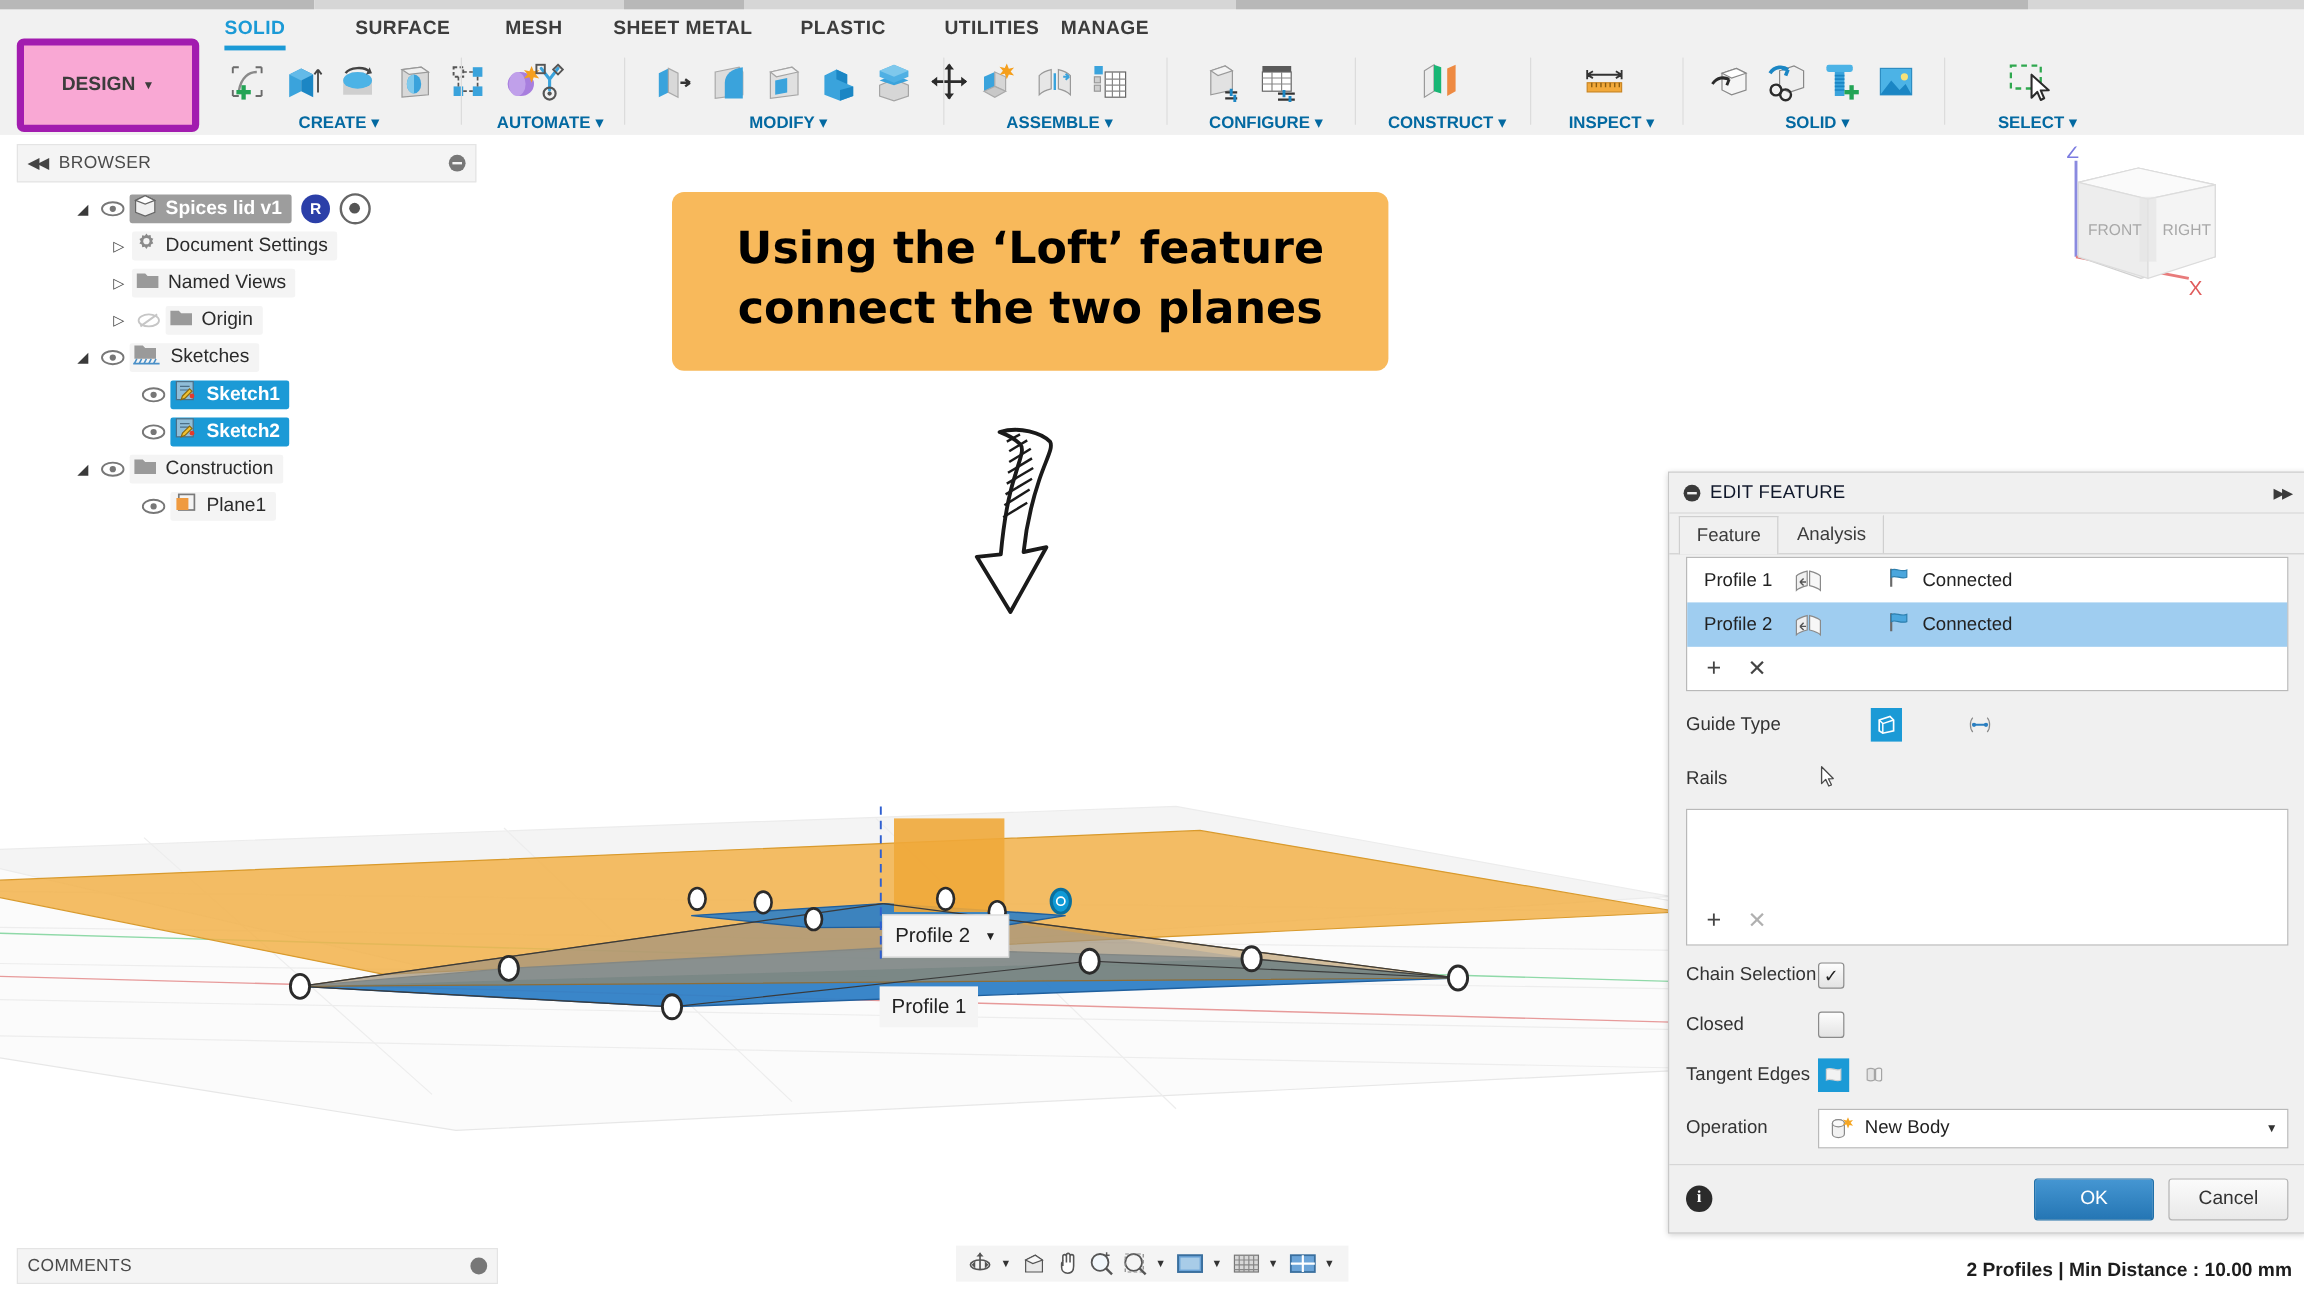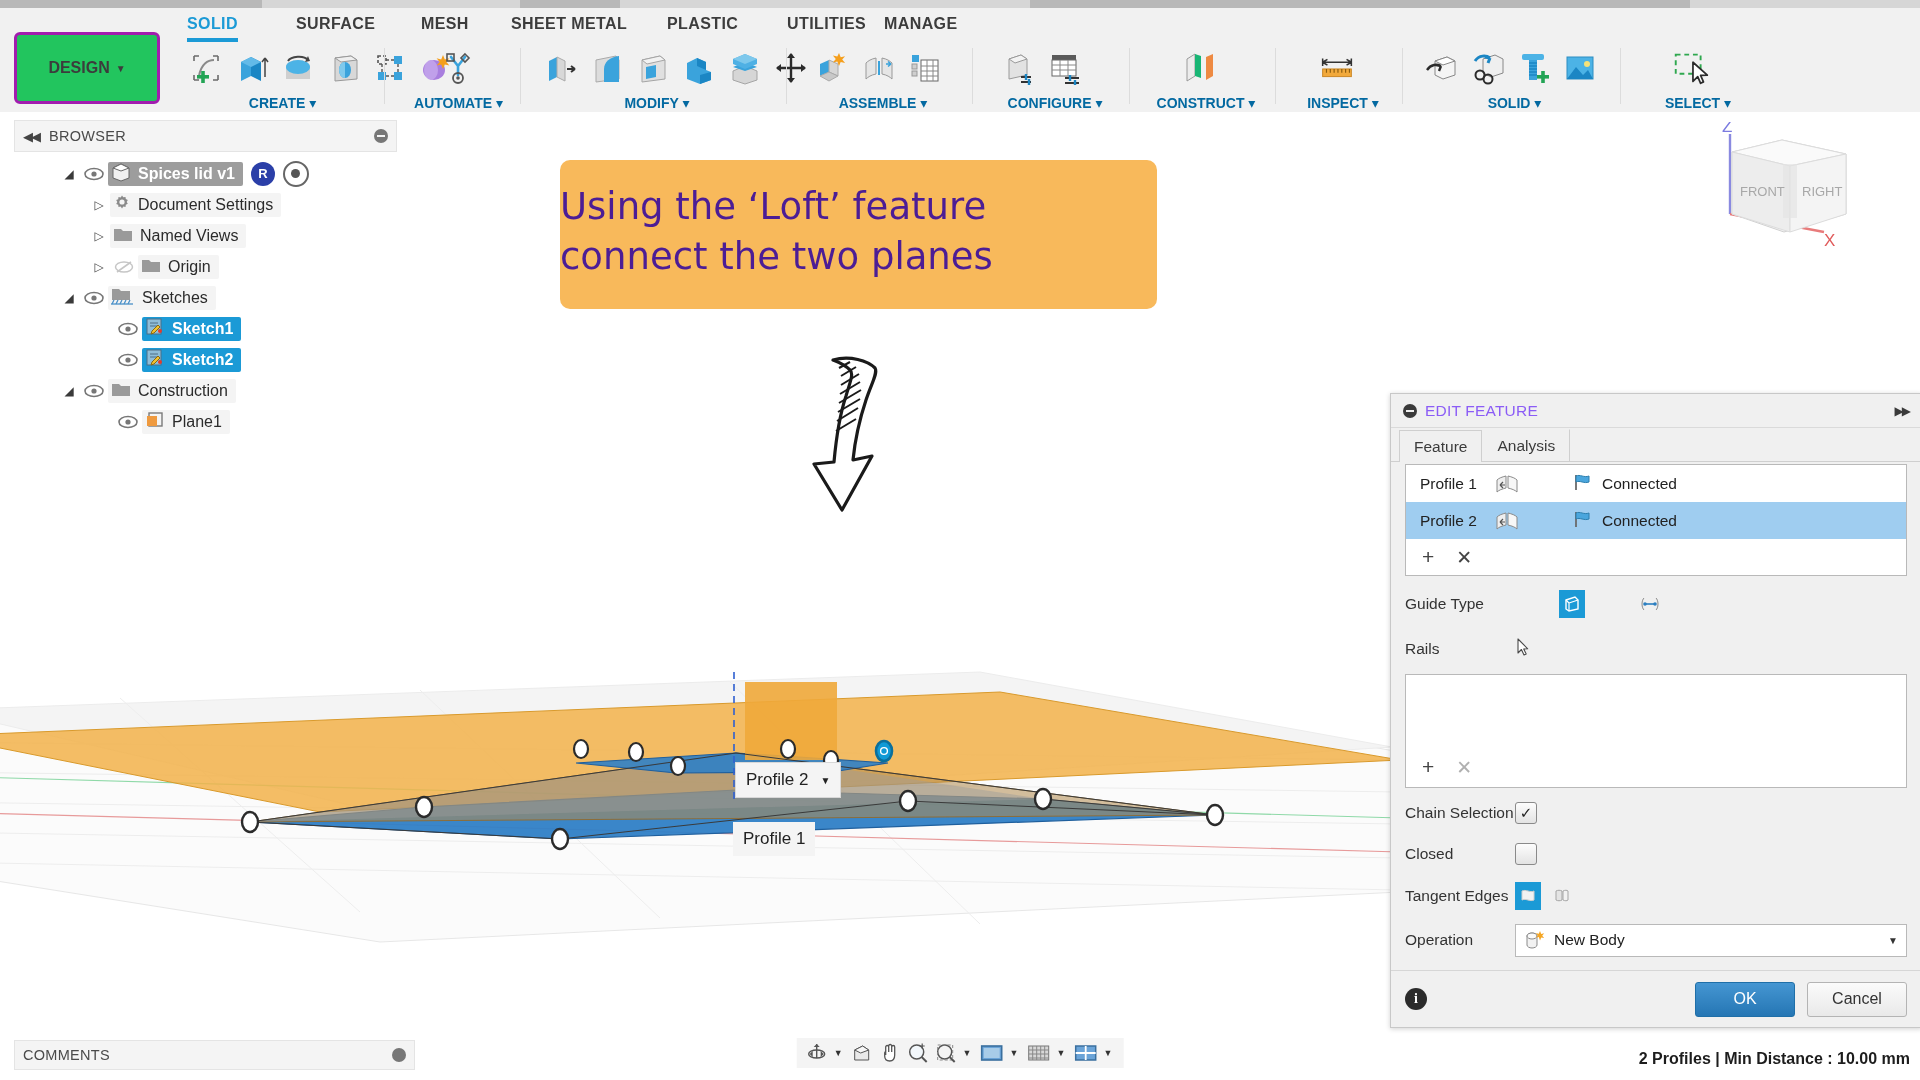--- a/index.html
+++ b/index.html
@@ -14,21 +14,21 @@
   #topstrip .bar{position:absolute;top:0;height:8px;background:#b8b8b8;}
   #topstrip .seg{position:absolute;top:0;height:8px;background:#d6d6d6;}
 
   
   #ribbon{position:absolute;left:0;top:8px;width:1920px;height:104px;background:#f1f1f1;border-bottom:1px solid #d2d2d2;font-weight:bold;}
   .tabrow{position:absolute;left:0;top:0;width:1920px;height:34px;}
   .rtab{position:absolute;top:2px;height:30px;line-height:28px;font-size:16px;color:#3c3c3c;letter-spacing:.4px;cursor:default;}
   .rtab.active{color:#1b9ad6;}
   .rtab.active:after{content:"";position:absolute;left:0;right:0;bottom:-2px;height:4px;background:#1b9ad6;}
 
-  #designbtn{position:absolute;left:14px;top:24px;width:140px;height:66px;border:3px solid #a21caf;border-radius:6px;background:#22c55e;
+  #designbtn{position:absolute;left:14px;top:24px;width:140px;height:66px;border:6px solid #a21caf;border-radius:6px;background:#f9a8d4;
     display:flex;align-items:center;justify-content:center;font-size:16px;color:#3c3c3c;text-align:right;}
   #designbtn .car{margin-left:6px;font-size:10px;}
 
   .panel{position:absolute;top:34px;height:70px;}
   .panel .icons{position:absolute;left:0;top:0;height:52px;display:flex;align-items:center;gap:2px;}
   .panel .plabel{position:absolute;bottom:1px;width:100%;text-align:center;font-size:14px;color:#0369a1;white-space:nowrap;}
   .panel .sep{position:absolute;right:0;top:6px;width:1px;height:56px;background:#dcdcdc;}
   .ic{width:44px;height:46px;display:flex;align-items:center;justify-content:center;position:relative;}
   .ic svg{display:block;}
 
@@ -47,32 +47,32 @@
   .tw{display:inline-flex;align-items:center;background:#f4f4f4;border-radius:2px;height:24px;padding:0 8px 0 2px;}
   .tw.sel{background:#9d9d9d;color:#ffffff;font-weight:bold;}
   .tw.selb{background:#1b9ad6;color:#ffffff;font-weight:bold;}
   .arrow{width:22px;text-align:center;font-size:12px;color:#4a4a4a;}
   .arrow.open{color:#3a3a3a;}
   .eye{width:28px;display:flex;align-items:center;justify-content:center;}
   .nm{margin-left:6px;white-space:nowrap;}
 
   
   #callout{position:absolute;left:560px;top:48px;width:597px;background:#f8b95b;border-radius:10px;padding:22px 0 26px;z-index:35;}
-  #callout div{text-align:left;font-size:37px;font-weight:normal;color:#4c1d95;line-height:1.36;font-family:"DejaVu Sans",sans-serif;}
+  #callout div{text-align:center;font-size:37px;font-weight:bold;color:#000000;line-height:1.36;font-family:"DejaVu Sans",sans-serif;}
 
   
   #viewcube{position:absolute;right:58px;top:10px;width:150px;height:130px;z-index:32;}
 
   
   #dlg{position:absolute;left:1390px;top:281px;width:530px;background:#f0f0f0;border:1px solid #c8c8c8;z-index:40;
        box-shadow:0 1px 5px rgba(0,0,0,.18);}
   #dlg .dhead{height:33px;display:flex;align-items:center;padding:0 12px;border-bottom:1px solid #dadada;background:#f0f0f0;}
   #dlg .dhead .dot{width:14px;height:14px;border-radius:50%;background:#3a3a3a;position:relative;margin-right:8px;}
   #dlg .dhead .dot:after{content:"";position:absolute;left:3px;top:6px;width:8px;height:2px;background:#f0f0f0;}
-  #dlg .dhead .dtitle{font-size:15.5px;color:#8b5cf6;letter-spacing:.2px;}
+  #dlg .dhead .dtitle{font-size:15.5px;color:#0f172a;letter-spacing:.2px;}
   #dlg .dhead .exp{margin-left:auto;font-size:12px;color:#3a3a3a;letter-spacing:-2px;}
   .tabs{height:33px;display:flex;align-items:flex-end;padding-left:8px;border-bottom:1px solid #cfcfcf;}
   .tabs .t{height:31px;line-height:31px;padding:0 14px;font-size:15.5px;color:#3c3c3c;border:1px solid transparent;border-bottom:none;}
   .tabs .t.on{background:#f0f0f0;border-color:#cfcfcf;position:relative;top:1px;}
   .tabs .t.off{border-right:1px solid #cfcfcf;}
   .frow{display:flex;align-items:center;padding:0 14px;min-height:40px;}
   .flabel{width:110px;font-size:15.5px;color:#333;}
   .selbtn{width:28px;height:33px;background:#1b9ad6;display:flex;align-items:center;justify-content:center;}
   .listbox{margin:2px 14px 0;border:1px solid #b9b9b9;background:#ffffff;}
   .lrow{height:37px;display:flex;align-items:center;font-size:15.5px;color:#222;padding-left:14px;}

